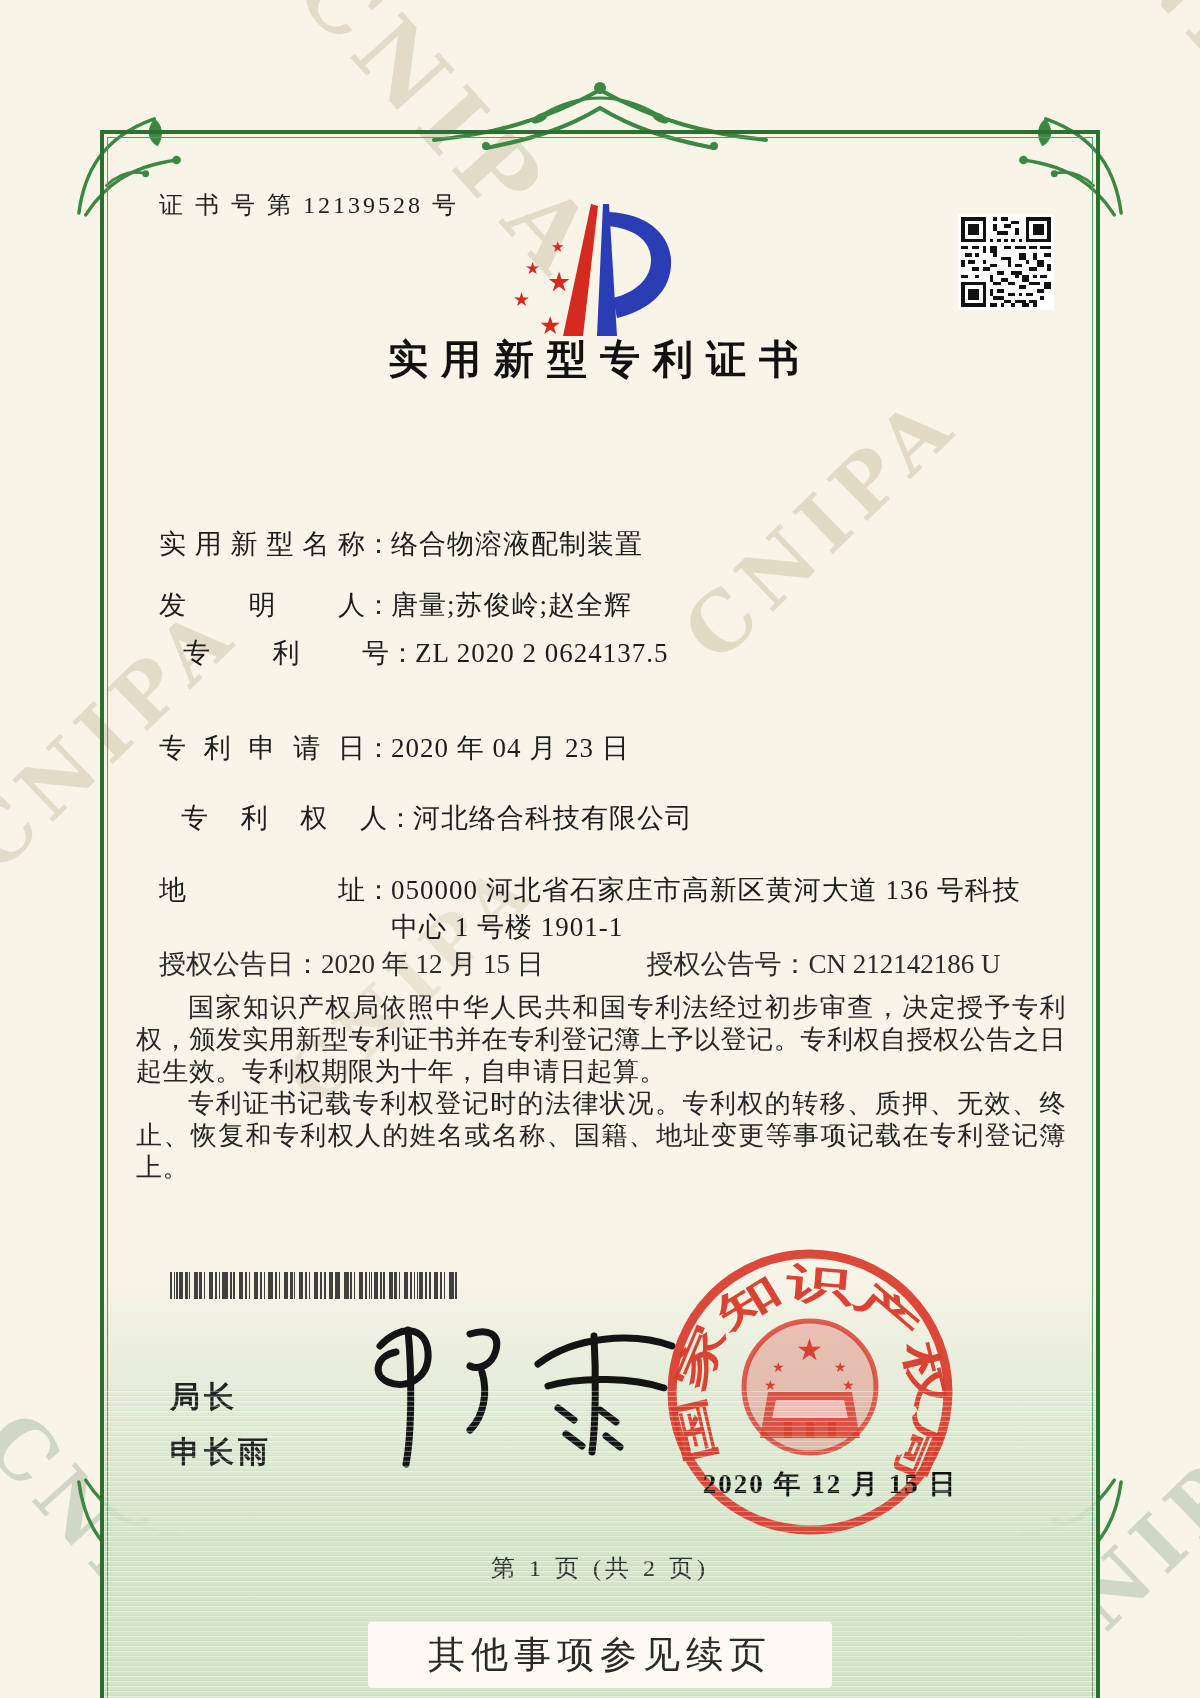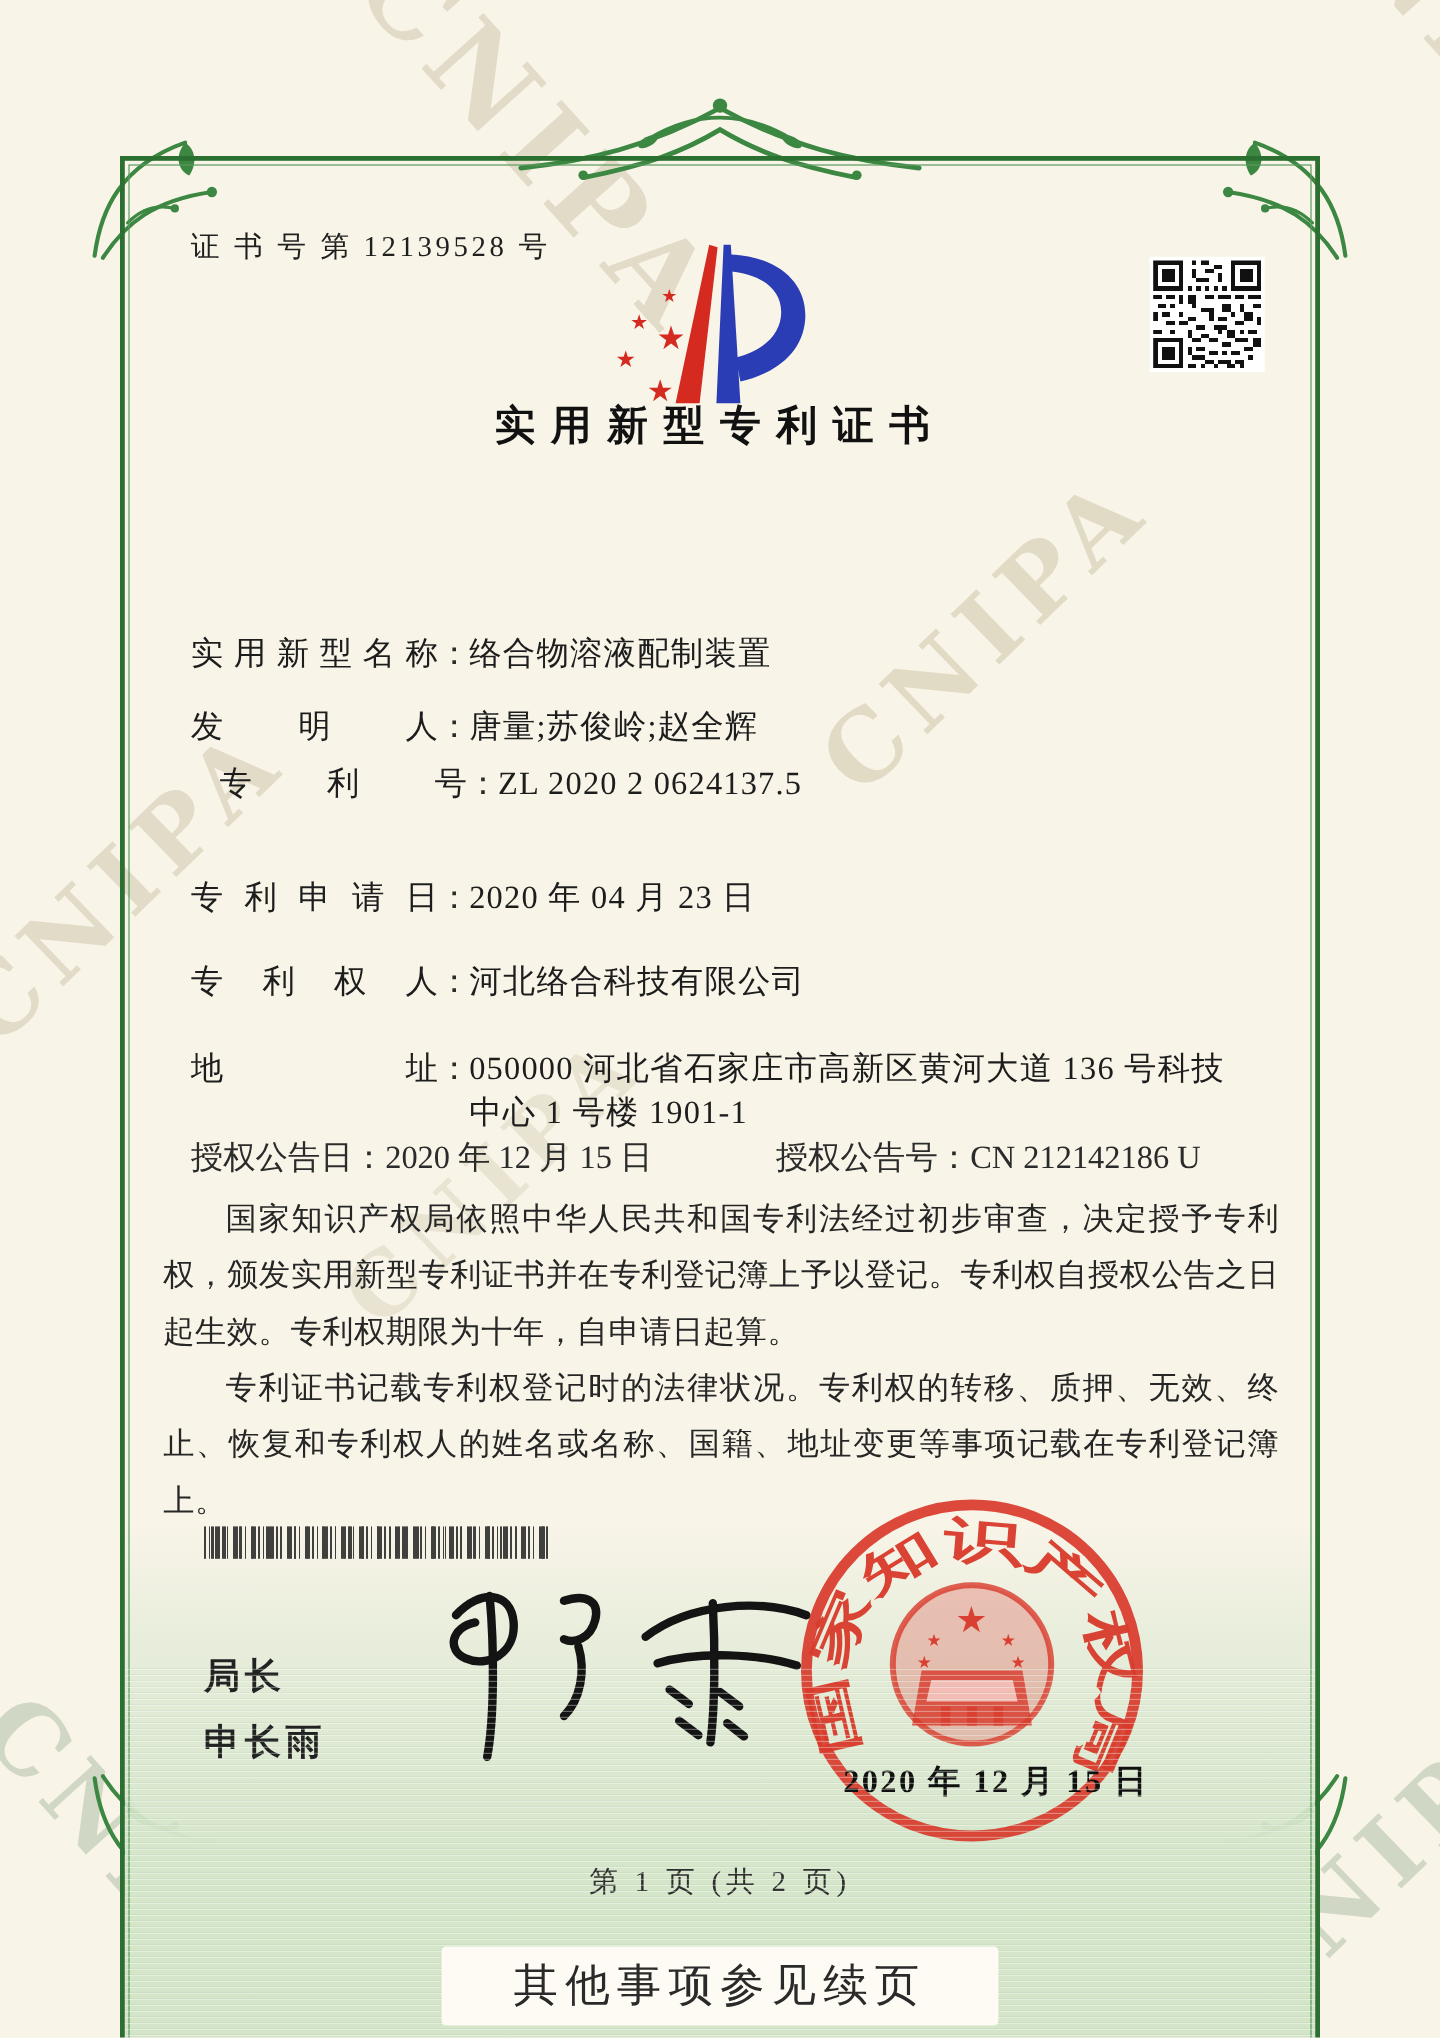--- a/index.html
+++ b/index.html
@@ -61,42 +61,42 @@
 
   
   .cert-number {
     position:absolute; left:55px; top:55px;
     font-size:24px; letter-spacing:3px; color:#1f1f1f;
   }
   .logo { position:absolute; left:50%; top:62px; transform:translateX(-50%); }
   .qr   { position:absolute; right:42px; top:80px; width:96px; height:96px; background:#fff; padding:3px; }
   .title {
     position:absolute; left:0; right:0; top:198px;
-    text-align:center; font-size:34px; font-weight:bold;
+    text-align:center; font-size:40px; font-weight:bold;
     letter-spacing:13px; color:#111;
   }
 
   
   .row { position:absolute; left:55px; right:45px; font-size:27px; line-height:37px; }
   .row .lbl {
     display:inline-block; width:206px; vertical-align:top;
     text-align:justify; text-align-last:justify; color:#1d1d1d;
   }
   .row .colon { display:inline-block; width:26px; vertical-align:top; }
   .row .val { display:inline-block; vertical-align:top; max-width:650px; letter-spacing:1px; color:#1d1d1d; }
   .r0 { top:392px; } .r1 { top:453px; } .r2 { top:501px;margin-left:24px; }
-  .r3 { top:596px; } .r4 { top:666px; } .r5 { top:738px; }
+  .r3 { top:596px; } .r4 { top:666px;margin-left:22px; } .r5 { top:738px; }
   .grant-row { position:absolute; left:55px; right:45px; top:812px; font-size:27px; }
   .grant-row .pair { display:inline-block; }
   .grant-row .p2 { margin-left:96px;text-align:center; }
 
   
   .paras {
     position:absolute; left:32px; right:30px; top:858px;
-    font-size:26px; line-height:47px; text-align:justify;
+    font-size:26px; line-height:32px; text-align:justify;
     color:#262626; letter-spacing:0.5px;
   }
   .paras p { margin:0; text-indent:2em; }
 
   
   .barcode {
     position:absolute; left:66px; top:1138px; width:288px; height:27px;
     background-image:
       repeating-linear-gradient(90deg,#191919 0 2px,transparent 2px 4px,#191919 4px 5px,transparent 5px 9px,#191919 9px 13px,transparent 13px 15px),
       repeating-linear-gradient(90deg,transparent 0 6px,#191919 6px 8px,transparent 8px 17px,#191919 17px 18px,transparent 18px 23px);

